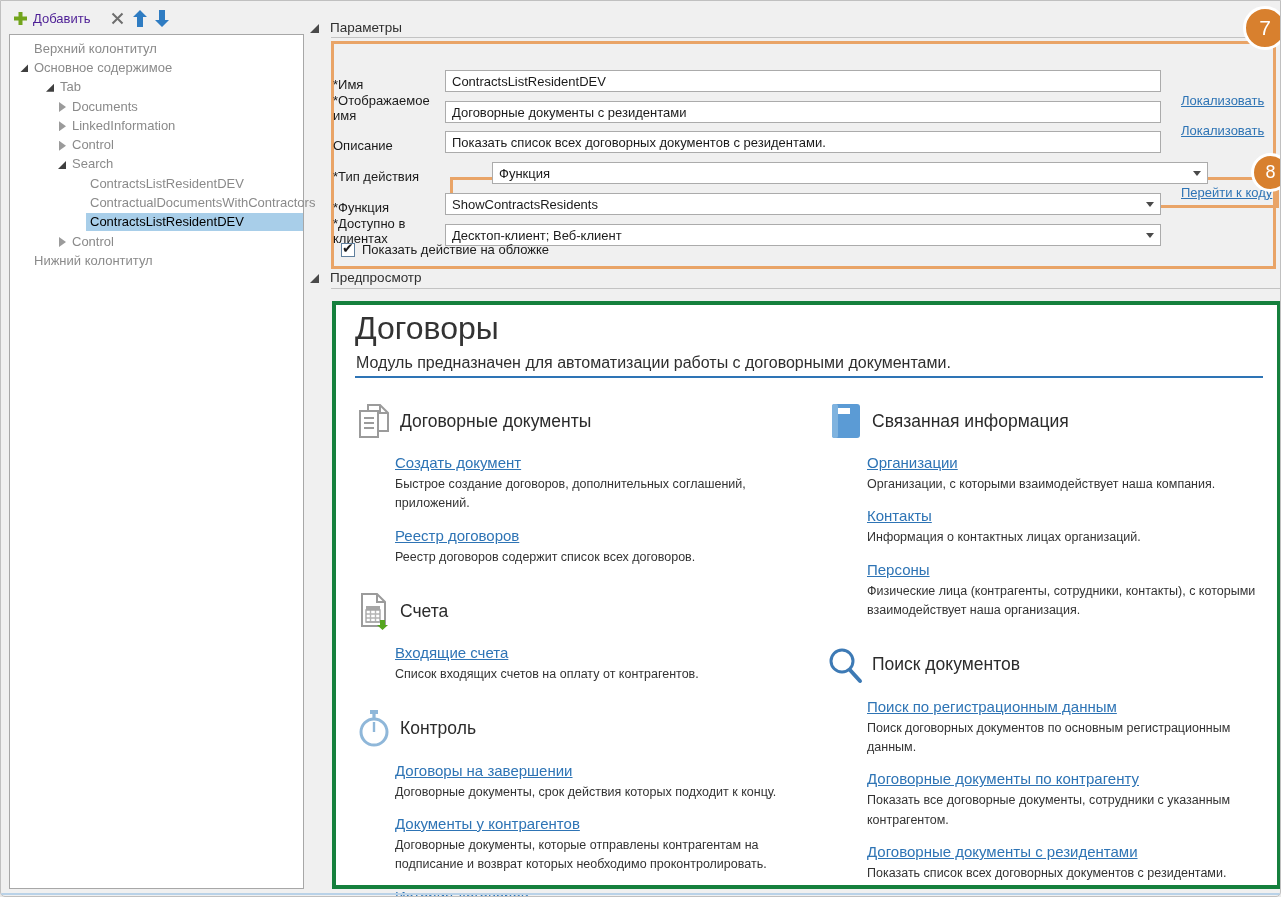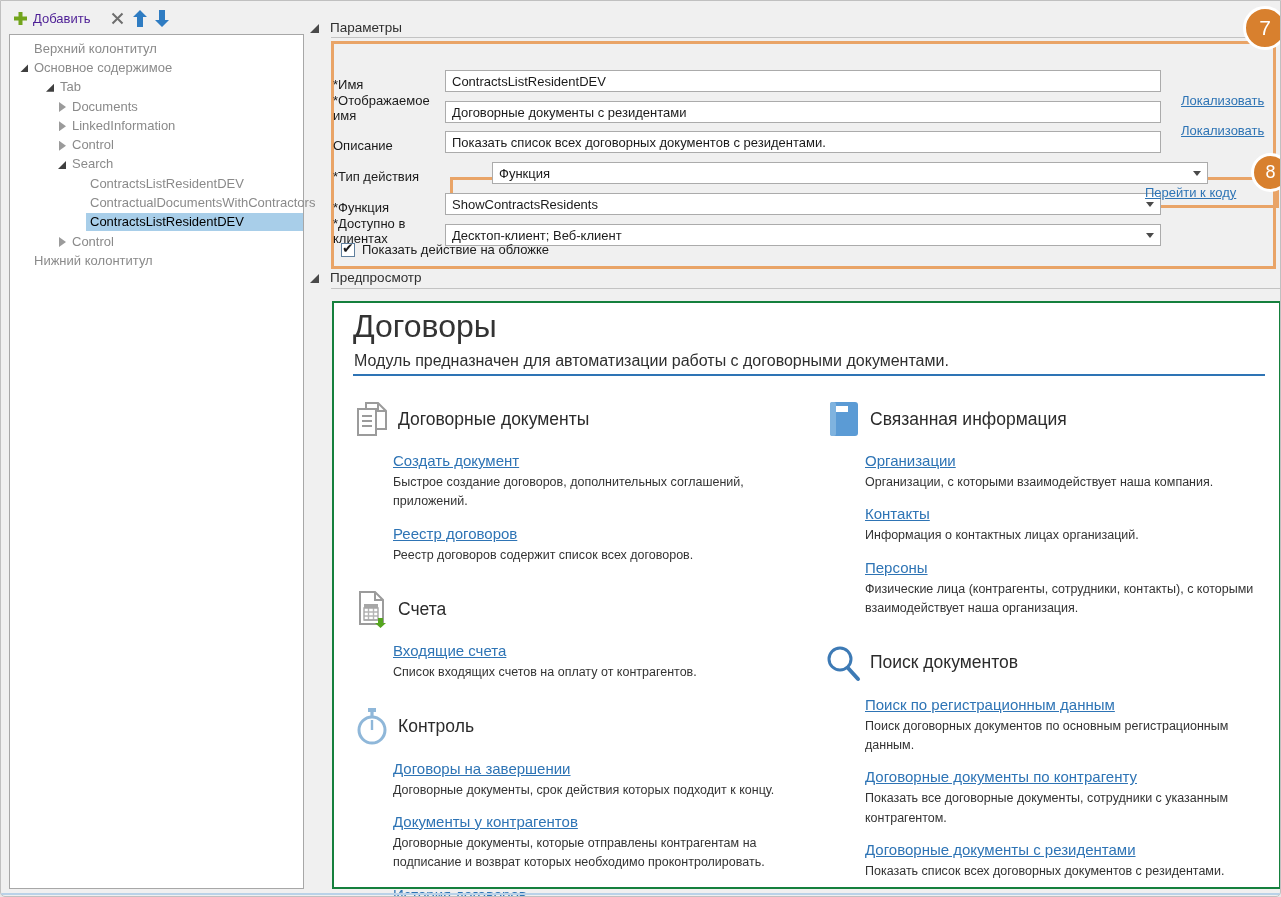--- a/index.html
+++ b/index.html
@@ -56,21 +56,21 @@
   .checkbox-label{font-size:13px;color:#1a1a1a;}
   .callout{
     position:absolute;border-radius:50%;background:#d8802e;border:3px solid #fff;
     color:#fff;display:flex;align-items:center;justify-content:center;z-index:5;
   }
   .callout.c7{left:1242px;top:5px;width:38px;height:38px;font-size:21px;}
   .callout.c8{left:1250px;top:152px;width:33px;height:33px;font-size:18px;}
   
   .preview-panel{
     position:absolute;left:331px;top:300px;right:-1px;height:588px;
-    background:#fff;border:2px solid #15803d;box-sizing:border-box;
+    background:#fff;border:4px solid #15803d;box-sizing:border-box;
   }
   .pv-title{position:absolute;left:19px;top:5px;font-size:32px;color:#333;}
   .pv-sub{position:absolute;left:20px;top:49px;font-size:16px;color:#2f2f2f;}
   .pv-rule{position:absolute;left:19px;top:71px;right:14px;height:2px;background:#2e74b5;}
   .pv-col{position:absolute;top:96px;width:430px;}
   .pv-col.left{left:19px;}
   .pv-col.right{left:491px;}
   .pv-section{margin-bottom:24px;}
   .pv-sec-head{display:flex;align-items:center;gap:7px;height:40px;}
   .pv-sec-title{font-size:17.5px;color:#2b2b2b;text-align:center;}
@@ -204,21 +204,21 @@
       <span class="combo-arrow"></span>
     </div>
   </div>
   <div class="form-row" style="top:180px;">
     <span class="form-label">*Функция</span>
     <div class="combo">
       <span>ShowContractsResidents</span>
       <span class="combo-arrow"></span>
     </div>
   </div>
-  <a class="field-link" style="left:1144px;top:184px;text-decoration:underline;">Перейти к коду</a>
+  <a class="field-link" style="left:1180px;top:184px;text-decoration:underline;">Перейти к коду</a>
   <div class="form-row" style="top:211px;">
     <span class="form-label">*Доступно в клиентах</span>
     <div class="combo">
       <span>Десктоп-клиент; Веб-клиент</span>
       <span class="combo-arrow"></span>
     </div>
   </div>
   <div class="checkbox-row">
     <span class="checkbox">
         <span class="check">✔</span>

